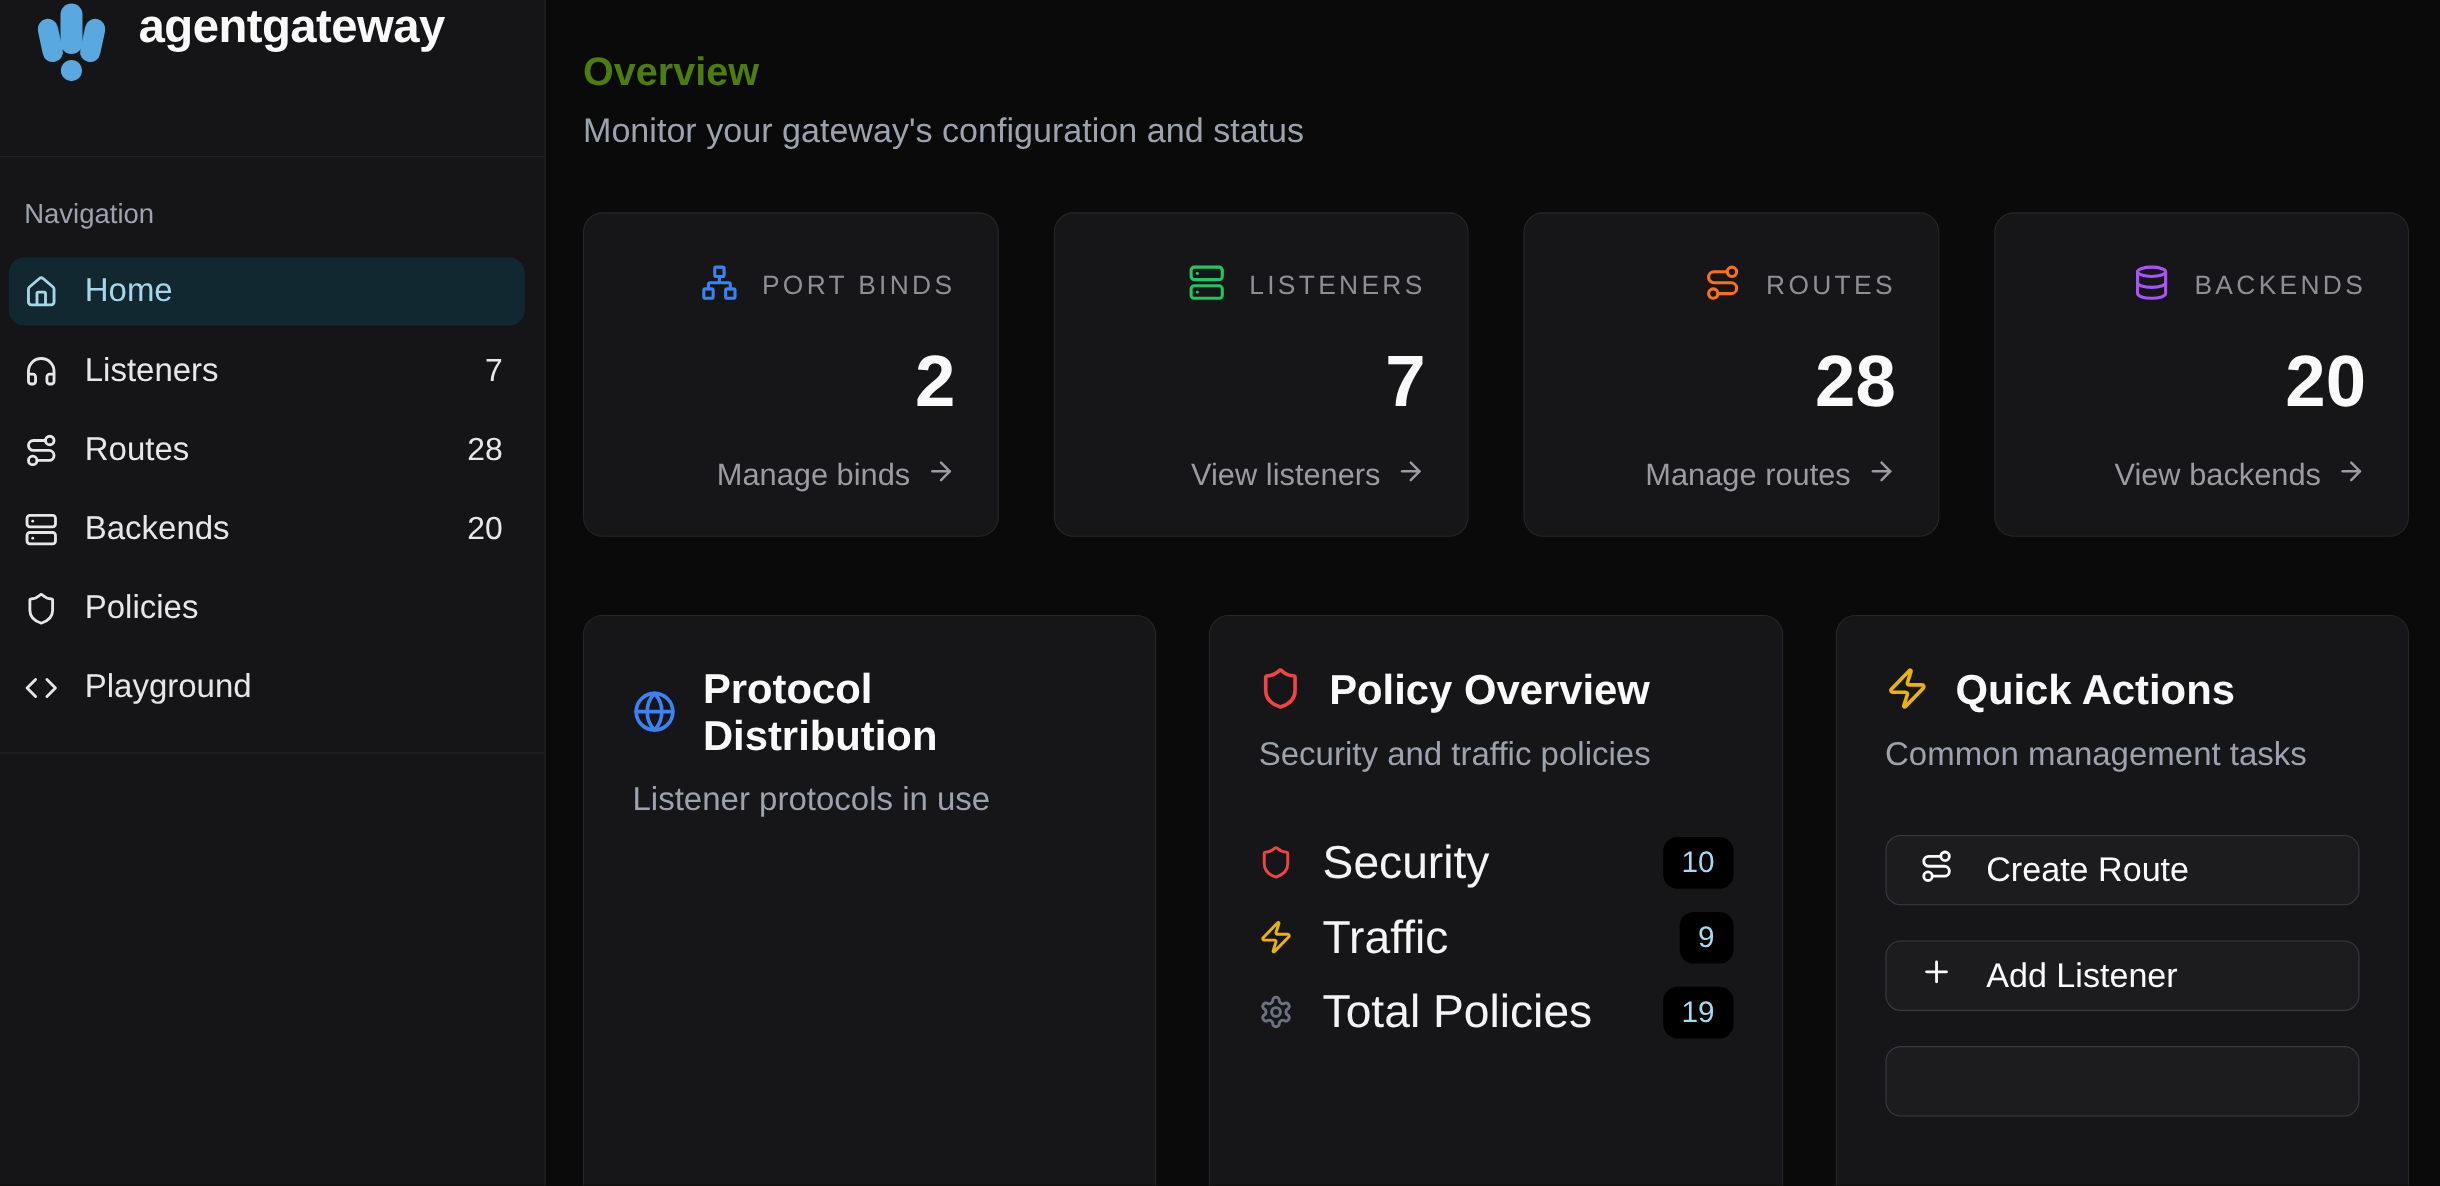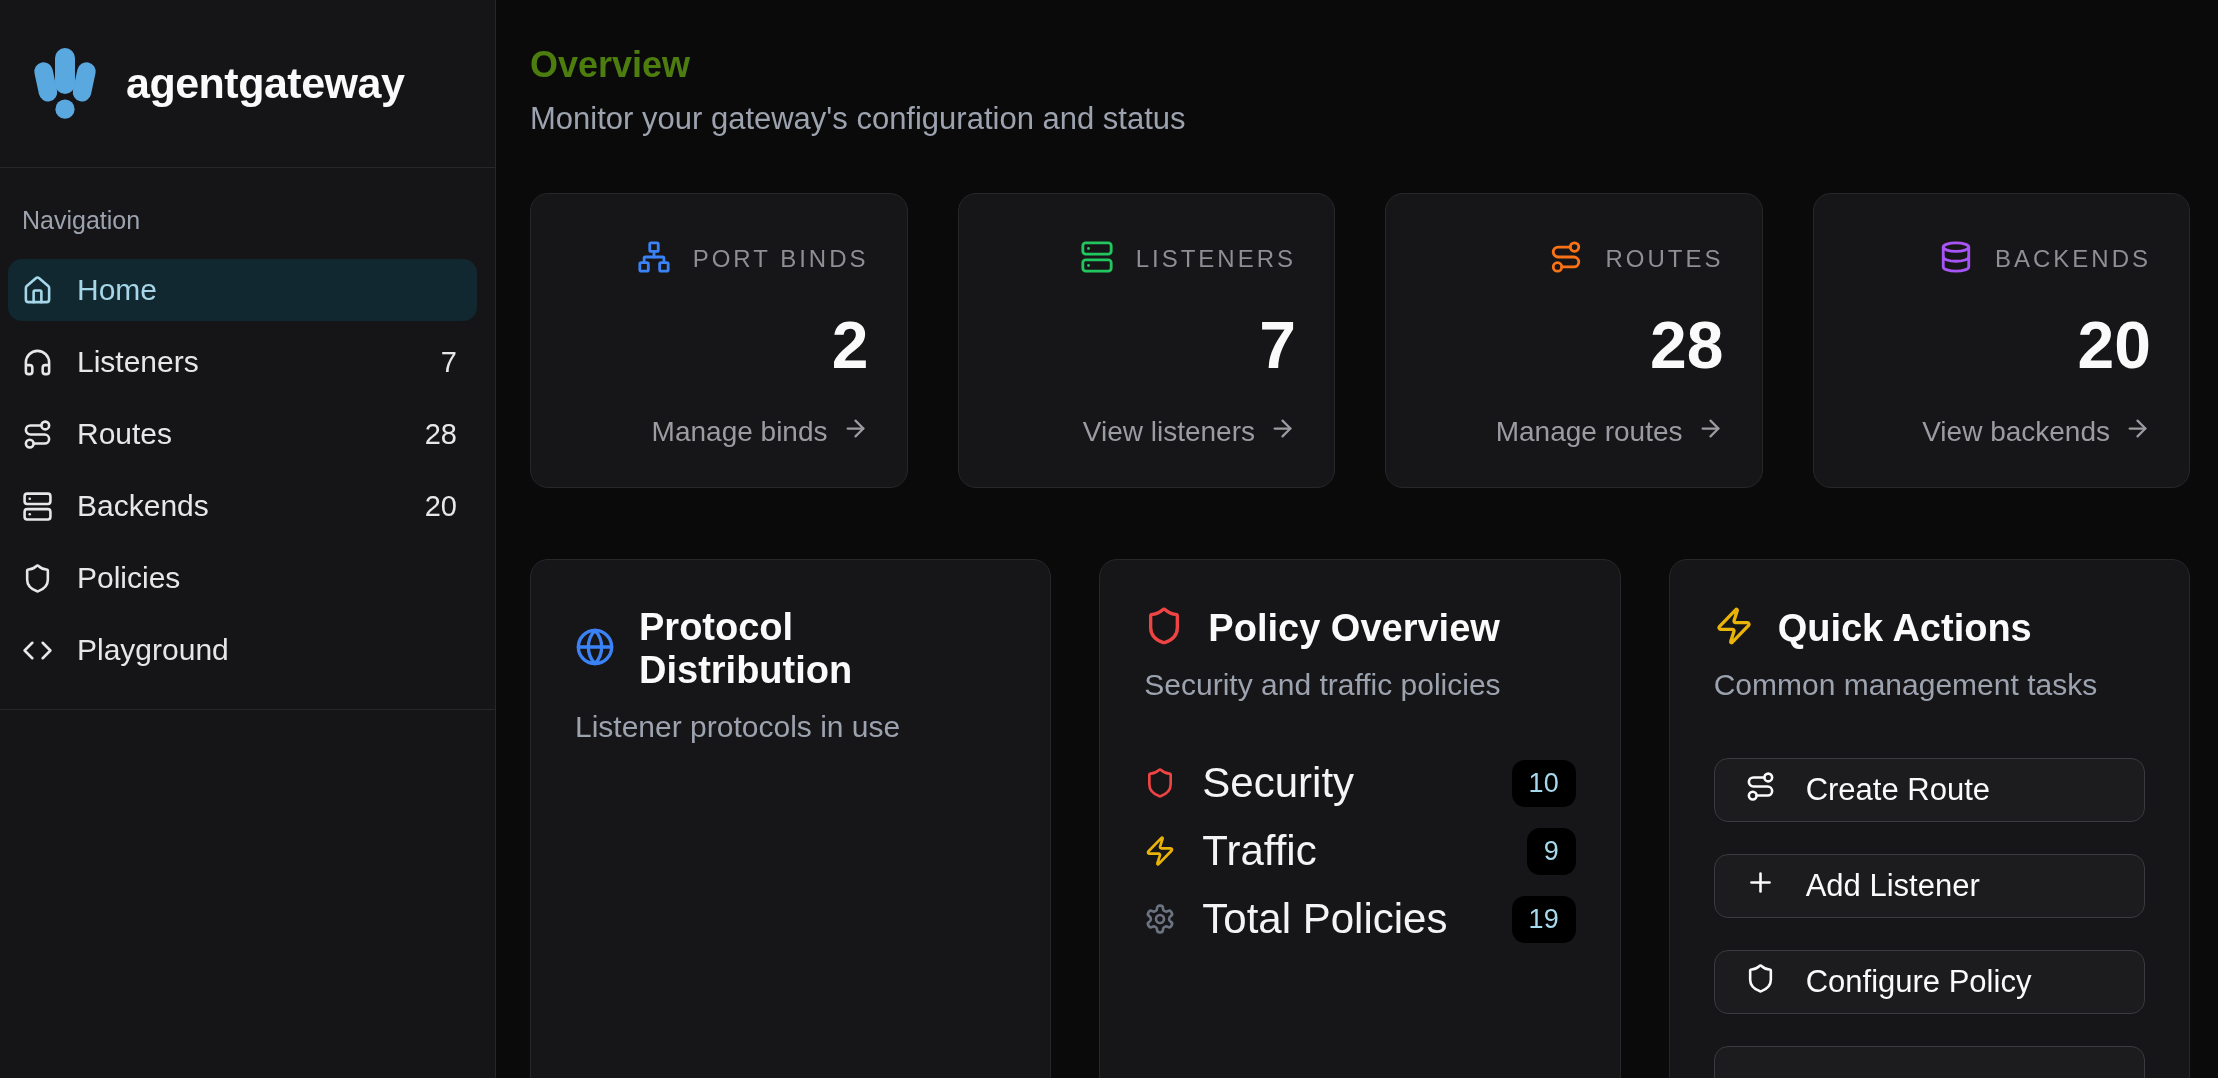--- a/index.html
+++ b/index.html
@@ -3,21 +3,21 @@
 <meta charset="utf-8">
 <style>
   * { margin:0; padding:0; box-sizing:border-box; }
   html,body { background:#0a0a0b; }
   body { font-family:"Liberation Sans","DejaVu Sans",sans-serif; color:#fafafa; }
 
   .screen { position:relative; width:2218px; height:1078px; background:#0a0a0b; display:flex; overflow:hidden; }
 
   
   .sidebar { width:496px; flex:none; background:#151517; border-right:1px solid #27272a; display:flex; flex-direction:column; }
-  .sidebar-header { height:168px; flex:none; display:flex; align-items:center; gap:24px; padding:0 28px; border-bottom:1px solid #27272a; }
+  .sidebar-header { height:143px; flex:none; display:flex; gap:24px; padding:0 28px; border-bottom:1px solid #27272a; }
   .logo-mark svg { width:74px; height:78px; display:block; }
   .logo-text { font-size:43px; font-weight:700; color:#fafafa; letter-spacing:-0.5px; }
 
   .sidebar-nav { padding:20px 18px 28px 8px; border-bottom:1px solid #27272a; }
   .nav-section-label { font-size:25px; color:#9ca3af; margin:18px 0 24px 14px; font-weight:400; }
   .nav-item { display:flex; align-items:center; gap:24px; height:62px; border-radius:14px; padding:0 20px 0 14px; margin-bottom:10px; font-size:30px; color:#e7e7ea; cursor:pointer; }
   .nav-item.active { background:#112830; color:#a6d7e9; }
   .nav-icon { display:flex; align-items:center; }
   .nav-icon svg { width:31px; height:31px; }
   .nav-count { margin-left:auto; font-size:29px; color:#e7e7ea; }
@@ -327,24 +327,18 @@
                 </svg></span>
             <span>Create Route</span>
           </button>
           <button class="qa-button">
             <span><svg class="lucide" viewBox="0 0 24 24">
                   <path d="M5 12h14"></path>
                   <path d="M12 5v14"></path>
                 </svg></span>
             <span>Add Listener</span>
           </button>
-          <button class="qa-button">
-            <span><svg class="lucide" viewBox="0 0 24 24">
-                  <path d="M20 13c0 5-3.5 7.5-7.66 8.95a1 1 0 0 1-.67-.01C7.5 20.5 4 18 4 13V6a1 1 0 0 1 1-1c2 0 4.5-1.2 6.24-2.72a1 1 0 0 1 1.52 0C14.5 3.8 17 5 19 5a1 1 0 0 1 1 1z"></path>
-                </svg></span>
-            <span>Configure Policy</span>
-          </button>
           <button class="qa-button partial"></button>
         </div>
       </section>
     </div>
   </main>
 </div>
 
 </body></html>

